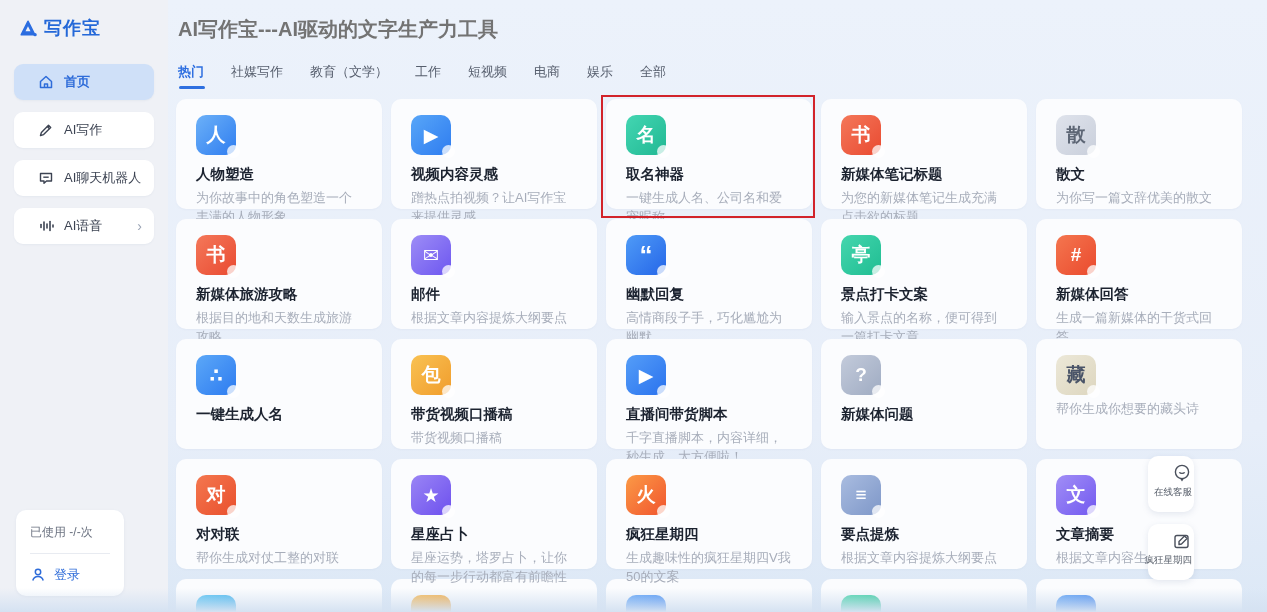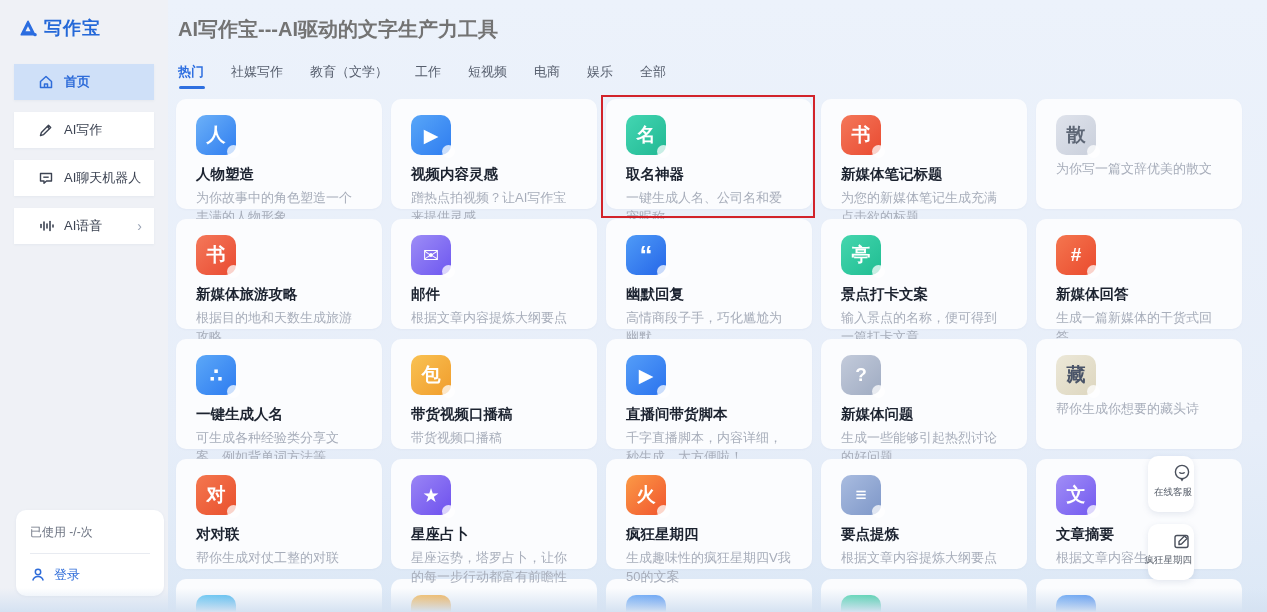--- a/index.html
+++ b/index.html
@@ -10,26 +10,26 @@
     position:relative; color:#1c2330;
   }
   
   .sidebar { position:absolute; left:0; top:0; width:168px; height:612px;
     background:#eff1f6; z-index:2; }
   .logo { display:flex; align-items:center; gap:6px; margin:16px 0 0 18px; }
   .logo-text { font-size:18px; font-weight:bold; color:#2468d8; letter-spacing:1px; }
   .nav { margin-top:24px; }
   .nav-item { display:flex; align-items:center; gap:10px; height:36px;
     margin:0 14px 12px 14px; padding-left:24px; background:#ffffff;
-    border-radius:0; font-size:13px; color:#3c4352; cursor:pointer;
+    border-radius:9px; font-size:13px; color:#3c4352; cursor:pointer;
     box-shadow:0 1px 2px rgba(120,140,170,.08); position:relative; }
   .nav-item.active { background:#cfe0f8; color:#2e6cd9; font-weight:bold; }
   .nav-item .chev { position:absolute; right:12px; color:#9aa3b5; font-size:14px; }
   .nav-ic { width:16px; height:16px; flex:0 0 16px; }
-  .usage-card { position:absolute; left:16px; bottom:16px; width:148px;
+  .usage-card { position:absolute; left:16px; bottom:16px; width:108px;
     background:#ffffff; border-radius:10px; padding:14px 14px 12px;
     box-shadow:0 1px 3px rgba(120,140,170,.12); }
   .usage-text { font-size:12px; color:#6b7280; }
   .usage-divider { height:1px; background:#e8ebf1; margin:12px 0; }
   .login-row { display:flex; align-items:center; gap:8px; cursor:pointer; }
   .login-label { font-size:13px; color:#2e6cd9; }
   
   .main { position:absolute; left:168px; top:0; width:1099px; height:612px;
     padding:10px 25px 0 8px; }
   .page-title { font-size:20px; font-weight:bold; color:#737373; margin:6px 0 0 2px; }
@@ -170,20 +170,21 @@
       <h3>取名神器</h3>
       <p>一键生成人名、公司名和爱宠昵称</p>
     </div>
     <div class="card">
       <div class="tile" style="background:linear-gradient(135deg,#f4785a,#e94a31)">书</div>
       <h3>新媒体笔记标题</h3>
       <p>为您的新媒体笔记生成充满点击欲的标题</p>
     </div>
     <div class="card">
       <div class="tile" style="background:linear-gradient(135deg,#dfe3ec,#c9cfdb);color:#5d6675">散</div>
+      <h3>散文</h3>
       <p>为你写一篇文辞优美的散文</p>
     </div>
 
     <div class="card">
       <div class="tile" style="background:linear-gradient(135deg,#f4785a,#e94a31)">书</div>
       <h3>新媒体旅游攻略</h3>
       <p>根据目的地和天数生成旅游攻略</p>
     </div>
     <div class="card">
       <div class="tile" style="background:linear-gradient(135deg,#9d8df6,#6d56f0)">✉</div>
@@ -202,36 +203,34 @@
     </div>
     <div class="card">
       <div class="tile" style="background:linear-gradient(135deg,#f4764f,#ea4a2e)">#</div>
       <h3>新媒体回答</h3>
       <p>生成一篇新媒体的干货式回答</p>
     </div>
 
     <div class="card">
       <div class="tile" style="background:linear-gradient(135deg,#5ca8f8,#2d7bf0)">∴</div>
       <h3>一键生成人名</h3>
-      <p>可生成各种经验类分享文案，例如背单词方法等</p>
     </div>
     <div class="card">
       <div class="tile" style="background:linear-gradient(135deg,#f9c253,#f09c2c)">包</div>
       <h3>带货视频口播稿</h3>
       <p>带货视频口播稿</p>
     </div>
     <div class="card">
       <div class="tile" style="background:linear-gradient(135deg,#559ef8,#2a72ee)">▶</div>
       <h3>直播间带货脚本</h3>
       <p>千字直播脚本，内容详细，秒生成，太方便啦！</p>
     </div>
     <div class="card">
       <div class="tile" style="background:linear-gradient(135deg,#c3cbdb,#9fabc2)">?</div>
       <h3>新媒体问题</h3>
-      <p>生成一些能够引起热烈讨论的好问题</p>
     </div>
     <div class="card">
       <div class="tile" style="background:linear-gradient(135deg,#ece8d8,#ddd6bf);color:#4a5468">藏</div>
       <p>帮你生成你想要的藏头诗</p>
     </div>
 
     <div class="card">
       <div class="tile" style="background:linear-gradient(135deg,#f4774f,#e9502d)">对</div>
       <h3>对对联</h3>
       <p>帮你生成对仗工整的对联</p>

